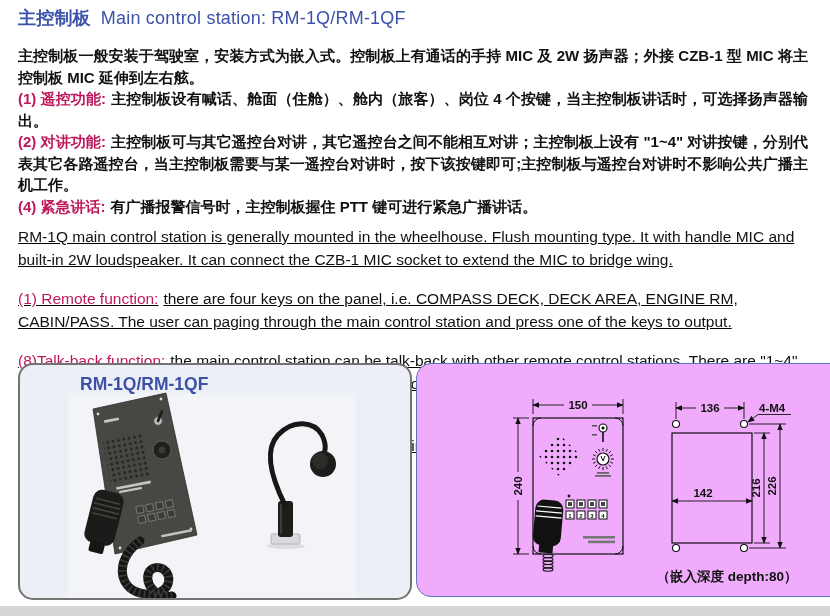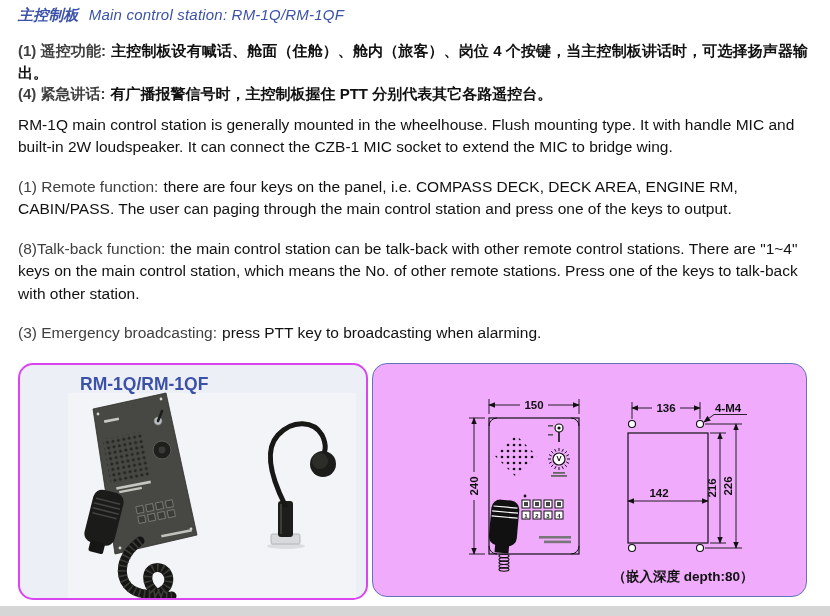--- a/index.html
+++ b/index.html
@@ -3,55 +3,56 @@
 <meta charset="utf-8">
 <style>
   html,body{margin:0;padding:0;}
   body{
     width:830px;height:616px;overflow:hidden;background:#ffffff;
     font-family:"Liberation Sans","DejaVu Sans",sans-serif;
     position:relative;
   }
   .content{padding:6px 22px 0 18px;}
   .title{
-    color:#3b52a8;font-size:15px;margin:0 0 15px 0;font-weight:400;
+    color:#3b52a8;font-size:18px;margin:0 0 15px 0;font-weight:400;
     letter-spacing:.2px;
-    font-style:italic;
   }
   .title .zh-t{font-weight:700;margin-right:10px;}
   .zhblock p{margin:0;font-size:15px;line-height:21.5px;color:#111;
     font-weight:600;text-align:justify;}
-  .enblock{margin-top:9px;}
+  .enblock{margin-top:9px;text-decoration:underline;}
   .enblock p{margin:0;font-size:15.5px;line-height:22.5px;color:#111;
     font-weight:400;}
   .enblock p.item{margin-top:17px;}
-  .lbl{color:#404040;margin-right:5px;}
+  .lbl{color:#be185d;margin-right:5px;}
   .figs{position:absolute;left:18px;top:363px;display:flex;}
   .photo-box{
-    width:350px;height:237px;border:2px solid #d946ef;border-radius:15px;
+    width:394px;height:237px;border:2px solid #737373;border-radius:15px;
     background:#edeff7;box-sizing:border-box;position:relative;overflow:hidden;
   }
   .draw-box{
     width:435px;height:234px;border:1.6px solid #6274b8;border-radius:15px;
     background:#f0abfc;box-sizing:border-box;margin-left:4px;position:relative;
     overflow:hidden;
   }
   .strip{position:absolute;left:0;bottom:0;width:830px;height:10px;background:#d6d6d6;}
   svg text{font-family:"Liberation Sans","DejaVu Sans",sans-serif;}
 </style>
 </head>
 <body>
 
 <div class="content">
 
   <h1 class="title"><span class="zh-t">主控制板</span><span>Main control station: RM-1Q/RM-1QF</span></h1>
 
   <div class="zhblock">
+    <p>主控制板一般安装于驾驶室，安装方式为嵌入式。控制板上有通话的手持 MIC 及 2W 扬声器；外接 CZB-1 型 MIC 将主控制板 MIC 延伸到左右舷。</p>
     <p><span class="lbl">(1) 遥控功能:</span><span>主控制板设有喊话、舱面（住舱）、舱内（旅客）、岗位 4 个按键，当主控制板讲话时，可选择扬声器输出。</span></p>
-    <p><span class="lbl">(4) 紧急讲话:</span><span>有广播报警信号时，主控制板握住 PTT 分别代表其它各路遥控台。</span></p>
+    <p><span class="lbl">(2) 对讲功能:</span><span>主控制板可与其它遥控台对讲，其它遥控台之间不能相互对讲；主控制板上设有 "1~4" 对讲按键，分别代表其它各路遥控台，当主控制板需要与某一遥控台对讲时，按下该按键即可;主控制板与遥控台对讲时不影响公共广播主机工作。</span></p>
+    <p><span class="lbl">(4) 紧急讲话:</span><span>有广播报警信号时，主控制板握住 PTT 键可进行紧急广播讲话。</span></p>
   </div>
 
   <div class="enblock">
     <p>RM-1Q main control station is generally  mounted in the wheelhouse. Flush mounting type. It with handle MIC and built-in  2W loudspeaker. It can connect the CZB-1 MIC socket to extend the MIC to bridge wing.</p>
     <p class="item"><span class="lbl">(1) Remote function:</span><span>there are four keys on the panel, i.e. COMPASS DECK, DECK AREA, ENGINE RM, CABIN/PASS. The user  can paging through the main control station and press one of the keys to output.</span></p>
     <p class="item"><span class="lbl">(8)Talk-back function:</span><span>the main control station can be  talk-back with other remote control stations. There are "1~4" keys on the main control station, which means the No. of other remote stations. Press one of  the keys to talk-back with other station.</span></p>
     <p class="item"><span class="lbl">(3) Emergency broadcasting:</span><span>press PTT key to  broadcasting  when alarming.</span></p>
   </div>
 </div>
 

